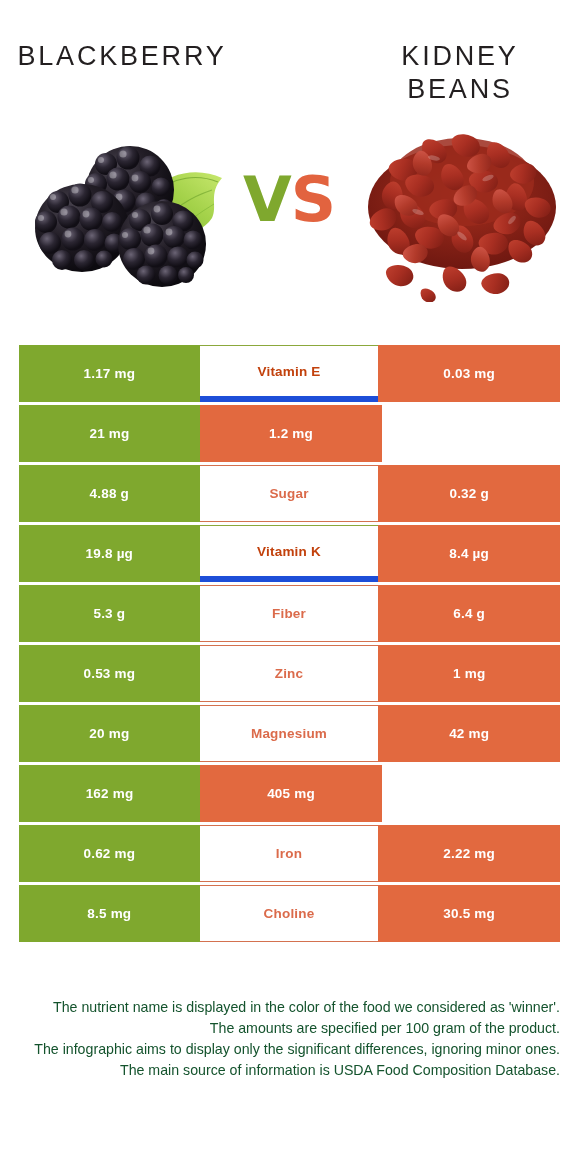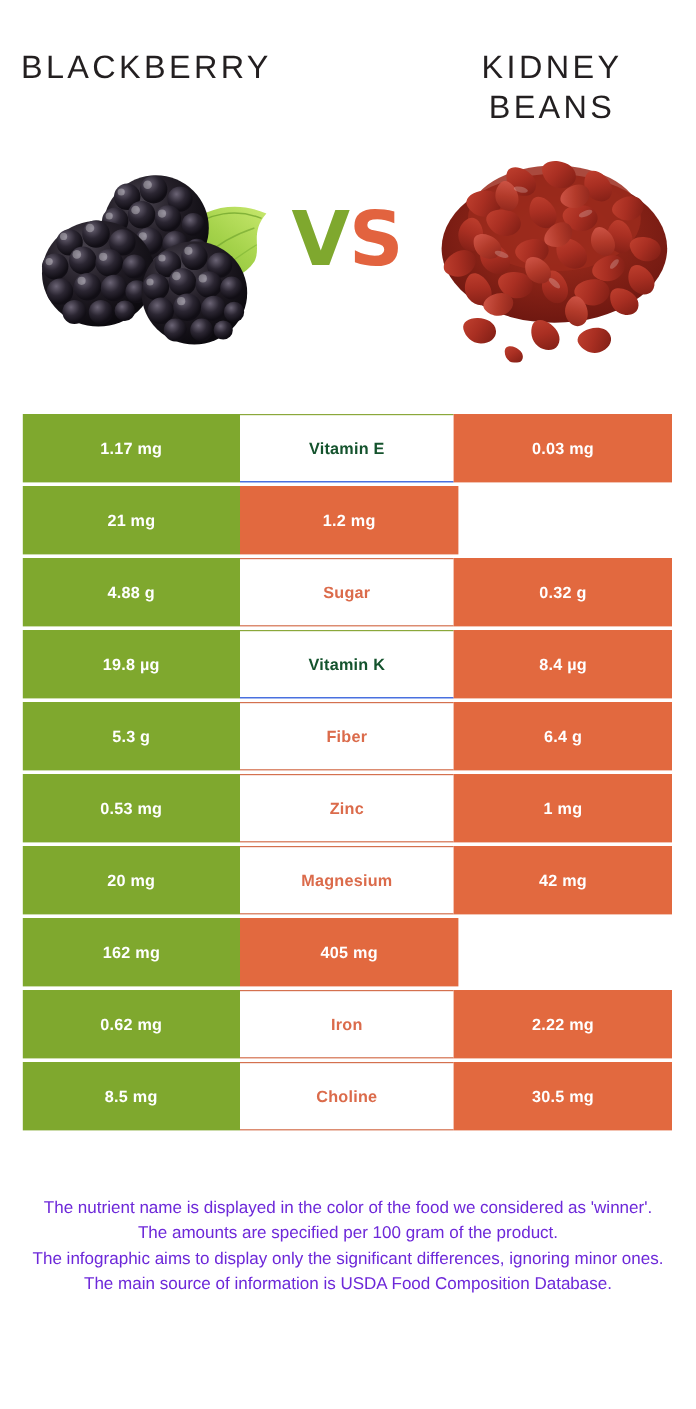--- a/index.html
+++ b/index.html
@@ -44,28 +44,28 @@
   .row:last-child { margin-bottom:0; }
 
   .cell {
     display:flex; align-items:center; justify-content:center;
     font-size:13.5px; font-weight:600; letter-spacing:.2px;
   }
   .cell-left  { width:181px; background:#7FA82E; color:#ffffff; }
   .cell-mid   { width:179px; background:#ffffff; }
   .cell-right { width:182px; background:#E2693F; color:#ffffff; }
 
-  .cell-mid.win-green { border-top:1px solid #8BA83B; border-bottom:1px solid #1d4ed8; color:#14532d; }
+  .cell-mid.win-green { border-top:1px solid #8BA83B; border-bottom:6px solid #1d4ed8; color:#c2410c; }
   .cell-mid.win-red   { border-top:1px solid #D4714F; border-bottom:1px solid #D4714F; color:#DB6B4B; }
   .cell-mid { font-size:13.5px; font-weight:700; }
 
   
   .footer {
     position:absolute; left:20px; top:997px; width:540px;
-    text-align:center; color:#6d28d9;
+    text-align:right; color:#14532d;
     font-size:14.2px; line-height:21px; font-weight:400;
   }
   .footer p { margin:0; }
 </style>
 </head>
 <body>
 
 <div class="page">
 
   <div class="header">

